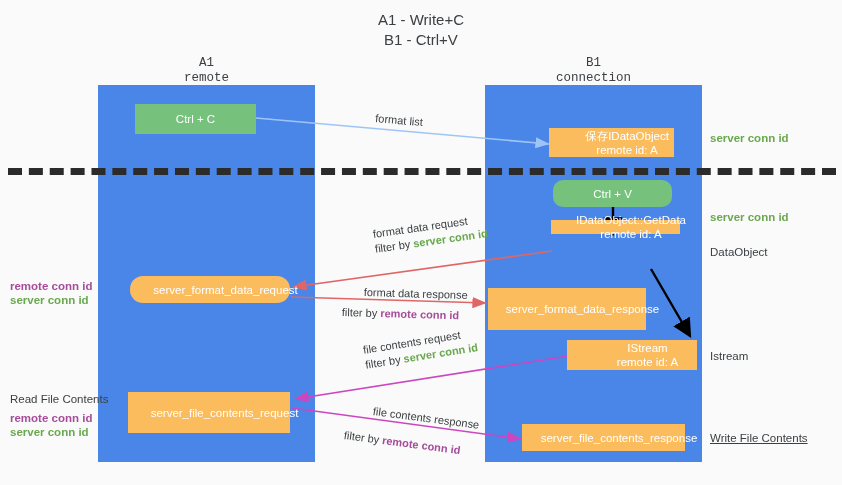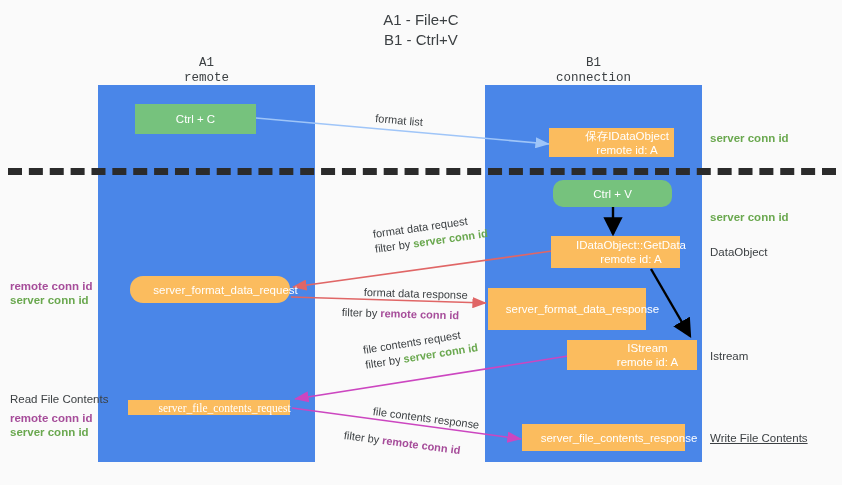--- a/index.html
+++ b/index.html
@@ -111,21 +111,21 @@
     border-top: 7px dashed #2b2b2b;
     z-index: 8;
   }
 </style>
 </head>
 <body>
 
 <div id="stage">
 
   <div class="title-block">
-    <div>A1 - File+C</div>
+    <div>A1 - Write+C</div>
     <div>B1 - Ctrl+V</div>
   </div>
 
   <div class="col-header" id="hdr-a1">
     <div>A1</div>
     <div>remote</div>
   </div>
   <div class="col-header" id="hdr-b1">
     <div>B1</div>
     <div>connection</div>
@@ -173,39 +173,39 @@
 
   <div class="node orange" style="left:549px; top:128px; width:125px; height:29px;">
     <span>保存IDataObject</span>
     <span>remote id: A</span>
   </div>
 
   <div class="node green" style="left:553px; top:180px; width:119px; height:27px;border-radius:10px;">
     <span>Ctrl + V</span>
   </div>
 
-  <div class="node orange" style="left:551px; top:236px; width:129px; height:32px;">
+  <div class="node orange" style="left:551px; top:220px; width:129px; height:14px;">
     <span>IDataObject::GetData</span>
     <span>remote id: A</span>
   </div>
 
   <div class="node orange" style="left:130px; top:276px; width:160px; height:27px;border-radius:13px;">
     <span>server_format_data_request</span>
   </div>
 
   <div class="node orange" style="left:488px; top:288px; width:158px; height:42px;">
     <span>server_format_data_response</span>
   </div>
 
   <div class="node orange" style="left:567px; top:340px; width:130px; height:30px;">
     <span>IStream</span>
     <span>remote id: A</span>
   </div>
 
-  <div class="node orange" style="left:128px; top:400px; width:162px; height:15px;font-family:Liberation Serif, serif;">
+  <div class="node orange" style="left:128px; top:392px; width:162px; height:41px;">
     <span>server_file_contents_request</span>
   </div>
 
   <div class="node orange" style="left:522px; top:424px; width:163px; height:27px;">
     <span>server_file_contents_response</span>
   </div>
 
   <div class="edge-label" style="left:376px; top:111px; transform: rotate(5deg);">
     <span>format list</span>
   </div>

